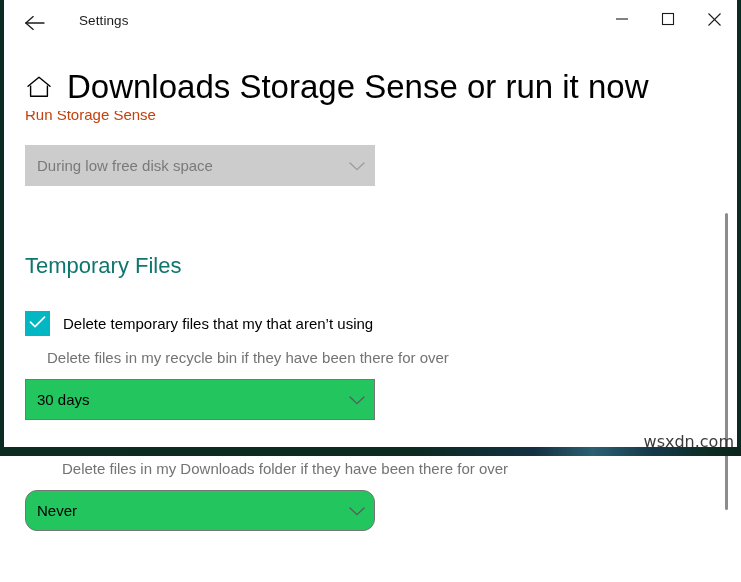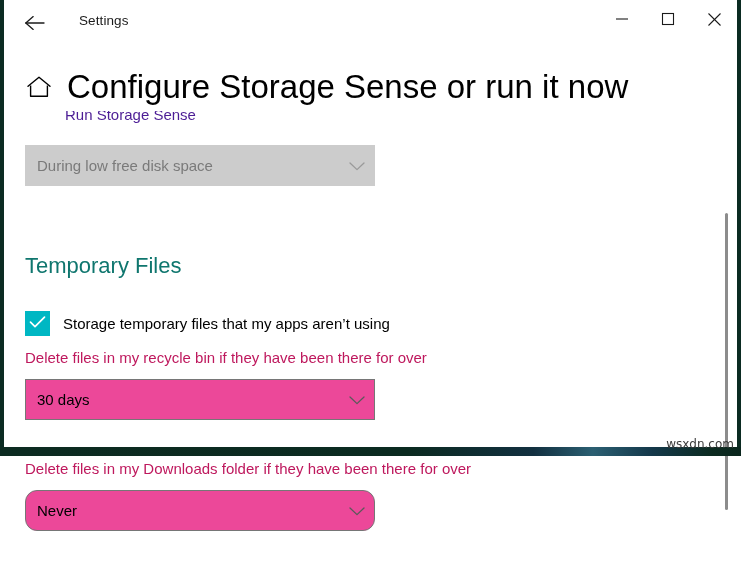--- a/index.html
+++ b/index.html
@@ -118,43 +118,43 @@
     top: 111px;
     width: 733px;
     height: 462px;
     overflow: hidden;
   }
 
   .section-label {
     position: absolute;
     font-size: 15px;
     line-height: 20px;
-    color: #be185d;
-    white-space: nowrap;
+    color: #737373;
+    white-space: nowrap;
+    margin-left: 22px;
   }
 
   
   .clipped-label {
     position: absolute;
     left: 21px;
     top: -6px;
     font-size: 15px;
     line-height: 20px;
-    color: #4c1d95;
-    white-space: nowrap;
-    margin-left: 40px;
+    color: #c2410c;
+    white-space: nowrap;
   }
 
   .combo {
     position: absolute;
     box-sizing: border-box;
     height: 41px;
     display: flex;
     align-items: center;
-    background: #ec4899;
+    background: #22c55e;
     border: 1px solid #767676;
   }
   .combo .combo-value {
     flex: 1 1 auto;
     padding-left: 11px;
     font-size: 15px;
     color: #000000;
     white-space: nowrap;
     overflow: hidden;
   }
@@ -223,21 +223,21 @@
     background: #8c8c8c;
     border-radius: 2px;
     cursor: pointer;
   }
 
   
   #watermark {
     position: absolute;
     right: 7px;
     bottom: 5px;
-    font-size: 12px;
+    font-size: 16px;
     color: #3b3b3b;
     font-family: "DejaVu Sans", sans-serif;
     letter-spacing: 0px;
     white-space: nowrap;
   }
 
   
   #frame-bottom {
     position: absolute;
     left: 0;
@@ -295,21 +295,21 @@
       </div>
     </div>
 
     <div id="heading-row">
       <span class="home-icon">
         <svg width="28" height="26" viewBox="0 0 28 26">
           <path d="M3 12.2 L14 3.2 L25 12.2" fill="none" stroke="#000" stroke-width="1.4" stroke-linecap="round" stroke-linejoin="round"></path>
           <path d="M5.6 11.6 L5.6 22.3 L22.4 22.3 L22.4 11.6" fill="none" stroke="#000" stroke-width="1.4" stroke-linejoin="round"></path>
         </svg>
       </span>
-      <span class="page-title">Configure Storage Sense or run it now</span>
+      <span class="page-title">Downloads Storage Sense or run it now</span>
     </div>
 
     <div id="content">
 
       <div class="clipped-label">Run Storage Sense</div>
 
       <div class="combo disabled" style="left:21px; top:34px; width:350px;">
         <span class="combo-value">During low free disk space</span>
         <span class="chev">
           <svg width="18" height="12" viewBox="0 0 18 12">
@@ -321,35 +321,35 @@
       <div class="heading2" style="left:21px; top:141px;">Temporary Files</div>
 
       <div class="checkrow" style="left:21px; top:200px;">
         <span class="checkbox">
           <span>
             <svg width="19" height="16" viewBox="0 0 19 16">
               <path d="M2.5 8.2 L7 12.6 L16.5 3.2" fill="none" stroke="#ffffff" stroke-width="1.7" stroke-linecap="round" stroke-linejoin="round"></path>
             </svg>
           </span>
         </span>
-        <span class="check-label">Storage temporary files that my apps aren’t using</span>
+        <span class="check-label">Delete temporary files that my that aren’t using</span>
       </div>
 
       <div class="section-label" style="left:21px; top:237px;">Delete files in my recycle bin if they have been there for over</div>
 
       <div class="combo" style="left:21px; top:268px; width:350px;">
         <span class="combo-value">30 days</span>
         <span class="chev">
           <svg width="18" height="12" viewBox="0 0 18 12">
             <path d="M2 3 L9 9.6 L16 3" fill="none" stroke="#5a5a5a" stroke-width="1.3" stroke-linecap="round" stroke-linejoin="round"></path>
           </svg>
         </span>
       </div>
 
-      <div class="section-label" style="left:21px; top:348px;">Delete files in my Downloads folder if they have been there for over</div>
+      <div class="section-label" style="left:36px; top:348px;">Delete files in my Downloads folder if they have been there for over</div>
 
       <div class="combo" style="left:21px; top:379px; width:350px;border-radius:12px;">
         <span class="combo-value">Never</span>
         <span class="chev">
           <svg width="18" height="12" viewBox="0 0 18 12">
             <path d="M2 3 L9 9.6 L16 3" fill="none" stroke="#5a5a5a" stroke-width="1.3" stroke-linecap="round" stroke-linejoin="round"></path>
           </svg>
         </span>
       </div>
 

